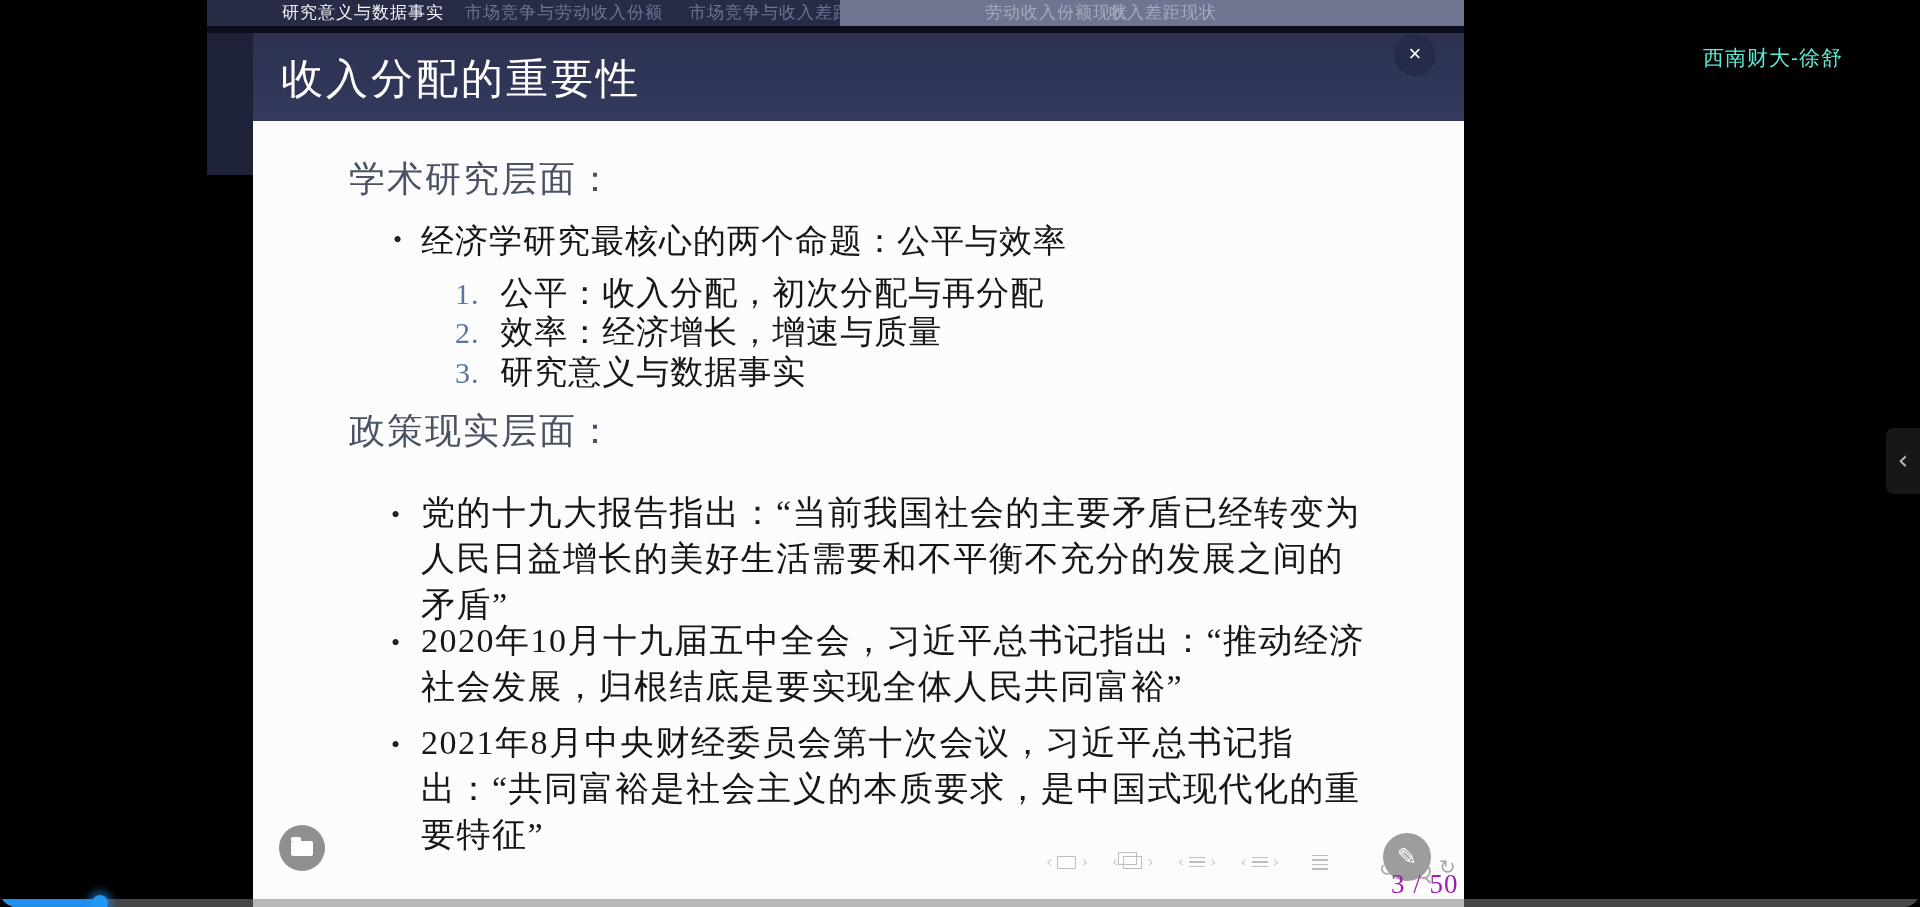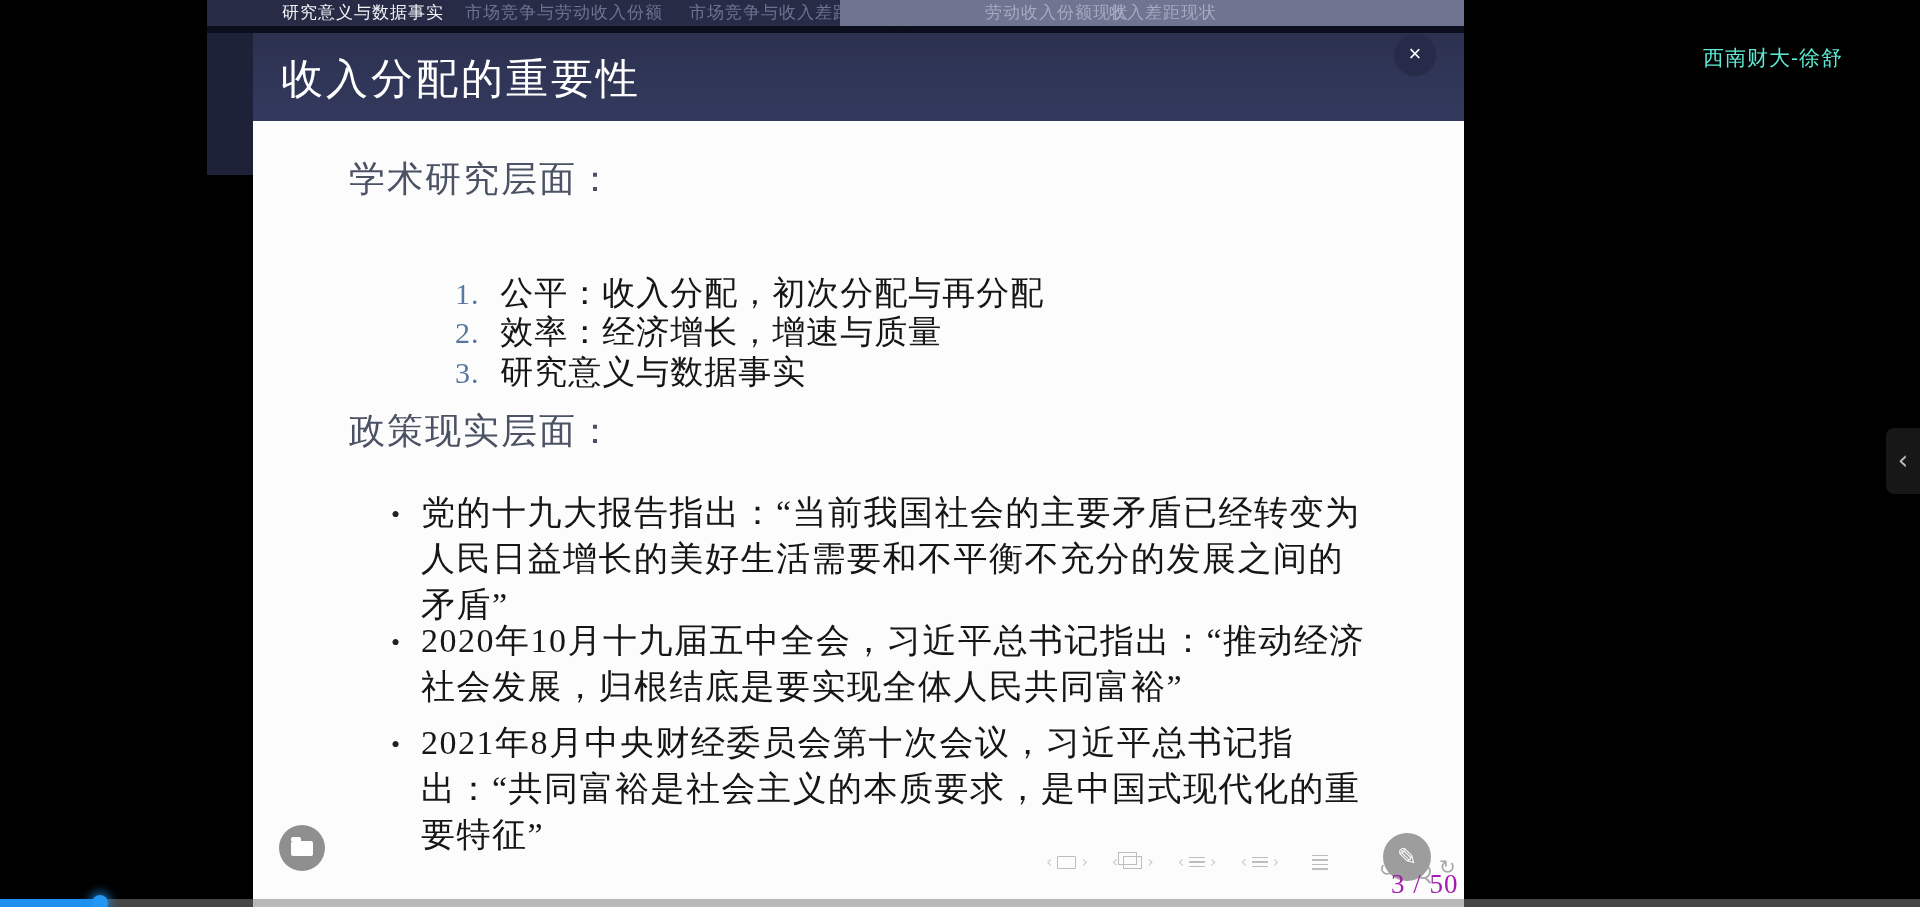--- a/index.html
+++ b/index.html
@@ -1,17 +1,17 @@
 <!DOCTYPE html>
 <html><head>
 <meta charset="utf-8">
 <style>
   html,body{margin:0;padding:0;background:#000;}
   .canvas{position:relative;width:1920px;height:907px;background:#000;overflow:hidden;
-          font-family:"Liberation Serif","DejaVu Serif",serif;}
+          font-family:"Liberation Serif","DejaVu Serif",serif;border-radius:16px;}
 
   
   .left-strip{position:absolute;left:207px;top:0;width:46px;height:175px;background:#1e2238;}
 
   
   .navbar{position:absolute;left:207px;top:0;width:1257px;height:26px;font-size:17px;}
   .nav-left{position:absolute;left:0;top:0;width:633px;height:26px;background:#272b45;overflow:hidden;}
   .nav-right{position:absolute;left:633px;top:0;width:624px;height:26px;background:#6f7490;overflow:hidden;}
   .nav-item{position:absolute;top:0;height:26px;line-height:25px;white-space:nowrap;letter-spacing:1px;cursor:default;}
   .nav-left .active{color:#f2f2f7;}
@@ -115,20 +115,23 @@
     <span class="slide-title">收入分配的重要性</span>
     <div class="close-btn">
       <span>×</span>
     </div>
   </div>
 
   <div class="slide">
 
     <div class="s-heading h-academic">学术研究层面：</div>
 
+    <div class="b1-row">
+      <span class="b1-text">经济学研究最核心的两个命题：公平与效率</span>
+    </div>
 
     <div class="enum-row e1">
       <span class="enum-num">1.</span>
       <span>公平：收入分配，初次分配与再分配</span>
     </div>
     <div class="enum-row e2">
       <span class="enum-num">2.</span>
       <span>效率：经济增长，增速与质量</span>
     </div>
     <div class="enum-row e3">

